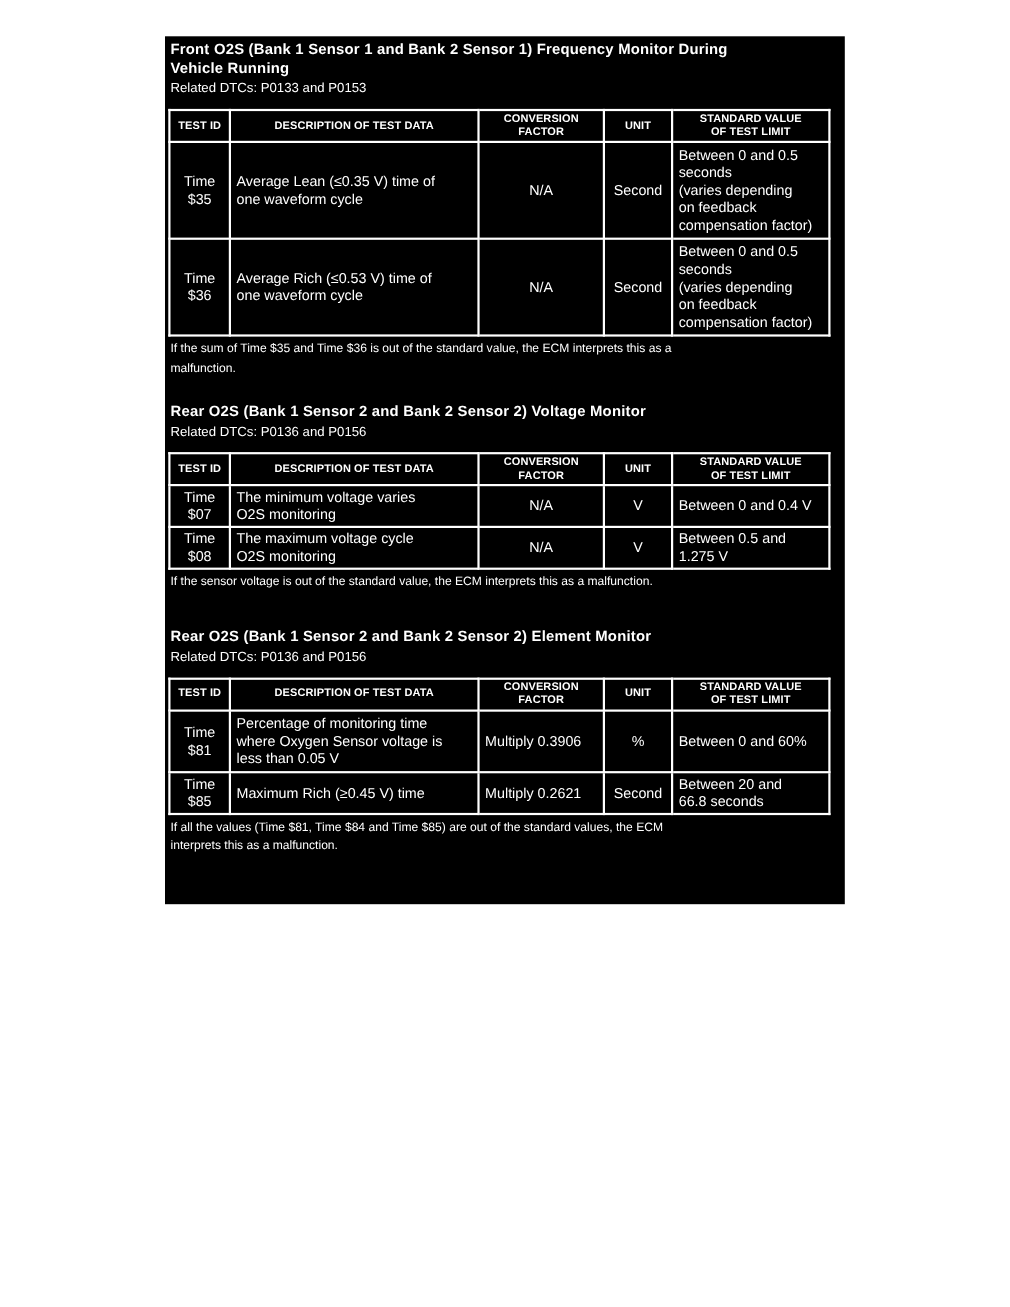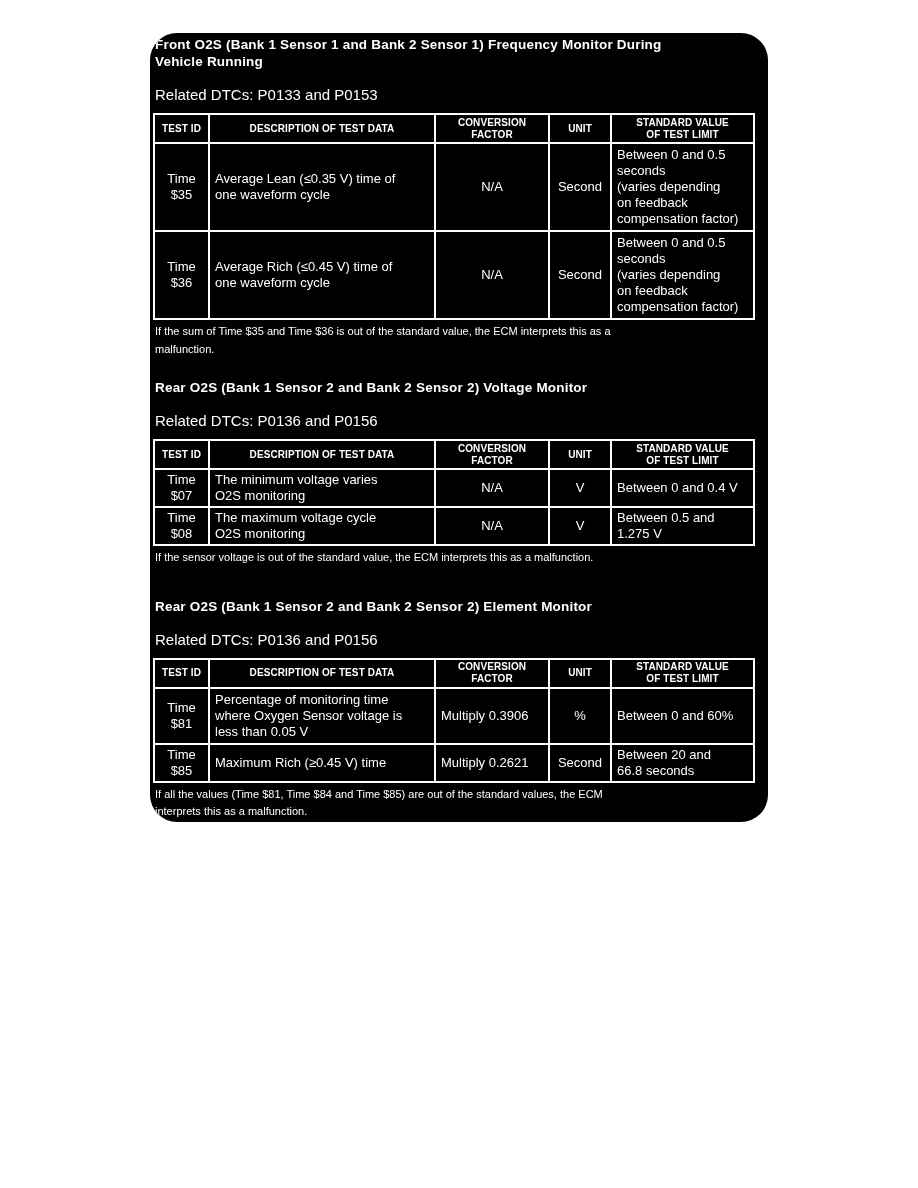--- a/index.html
+++ b/index.html
@@ -16,34 +16,33 @@
     font-family: "Liberation Sans", sans-serif;
   }
   .black-panel {
     position: absolute;
     left: 150px; top: 33px;
     width: 618px; height: 789px;
     background: var(--panel-bg);
     color: var(--panel-text);
     padding: 3px 5px;
     overflow: hidden;
-    border-radius: 27px;
   }
   .section { margin: 0; }
   .section-title {
     font-size: 13.5px;
     font-weight: bold;
     line-height: 17px;
     white-space: pre-line;
     letter-spacing: 0.2px;
   }
   .section-subtitle {
-    font-size: 15px;
+    font-size: 12px;
     line-height: 17px;
-    margin: 16px 0 10px 0;
+    margin: 2px 0 10px 0;
   }
   .sec-2 { margin-top: 21px; }
   .sec-3 { margin-top: 31px; }
   table.data-table {
     border-collapse: collapse;
     table-layout: fixed;
     width: 600px;
     margin-left: -2px;
   }
   table.data-table th, table.data-table td {
@@ -115,21 +114,21 @@
         <td class="c">N/A</td>
         <td class="c">Second</td>
         <td class="l">Between 0 and 0.5
 seconds
 (varies depending
 on feedback
 compensation factor)</td>
       </tr>
       <tr class="row-tall">
         <td class="c">Time $36</td>
-        <td class="l">Average Rich (≤0.45 V) time of
+        <td class="l">Average Rich (≤0.53 V) time of
 one waveform cycle</td>
         <td class="c">N/A</td>
         <td class="c">Second</td>
         <td class="l">Between 0 and 0.5
 seconds
 (varies depending
 on feedback
 compensation factor)</td>
       </tr>
     </tbody>

